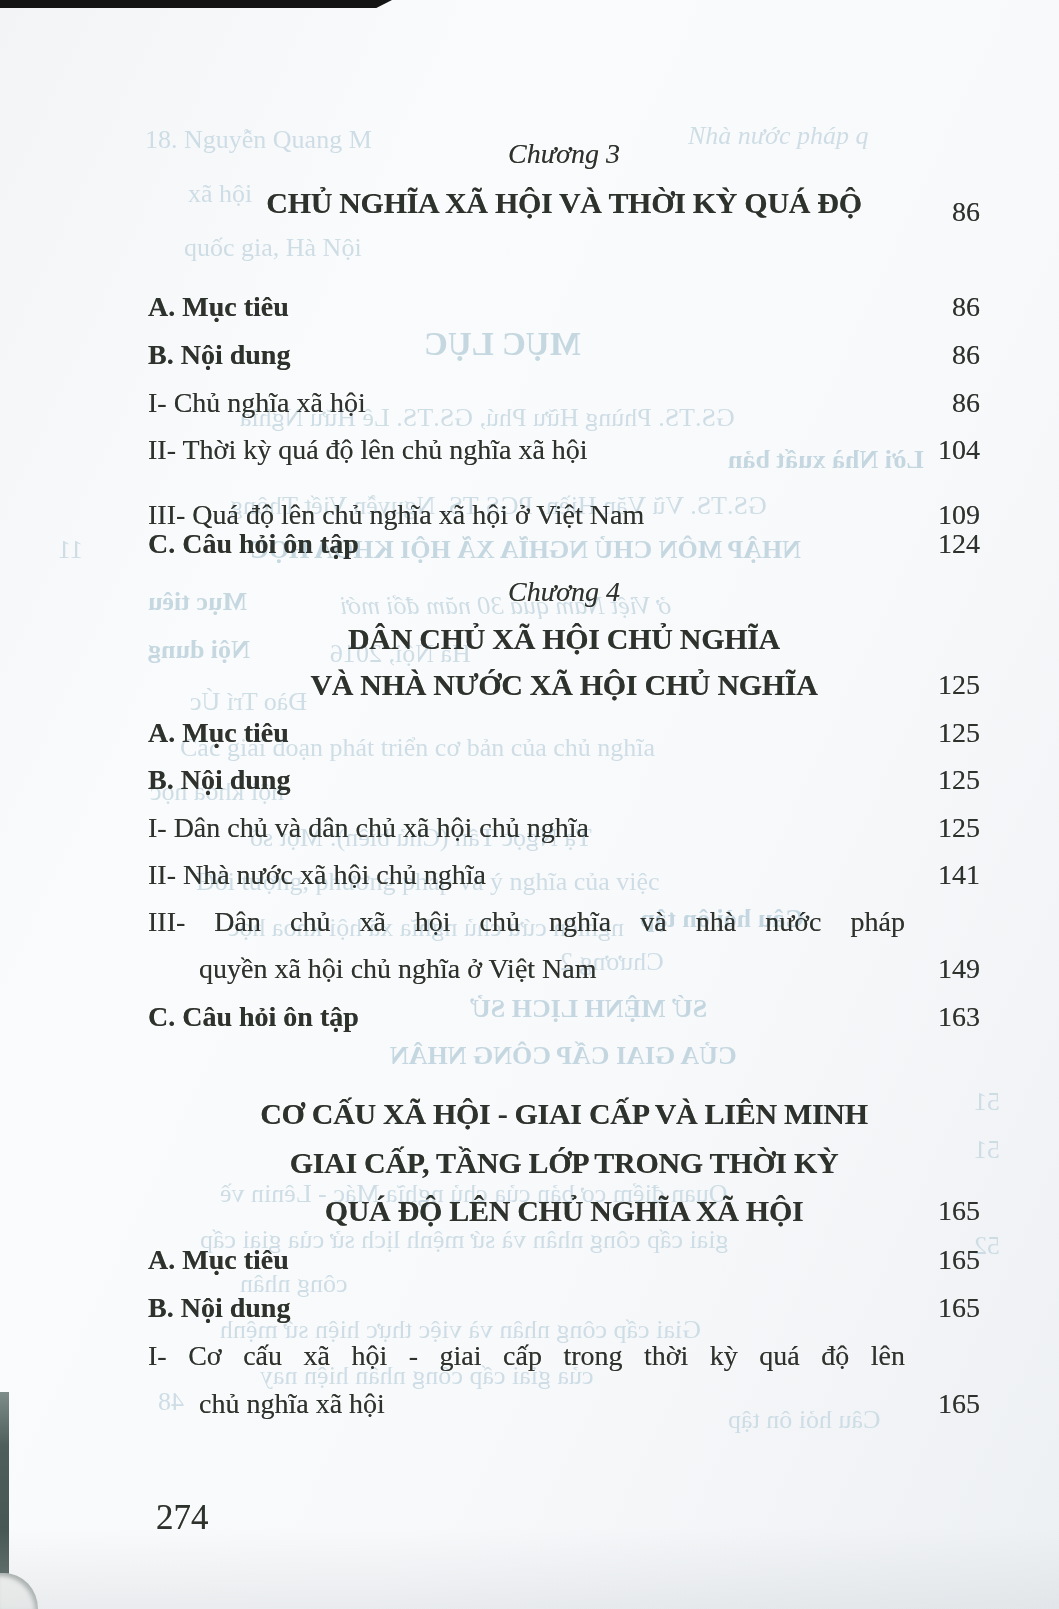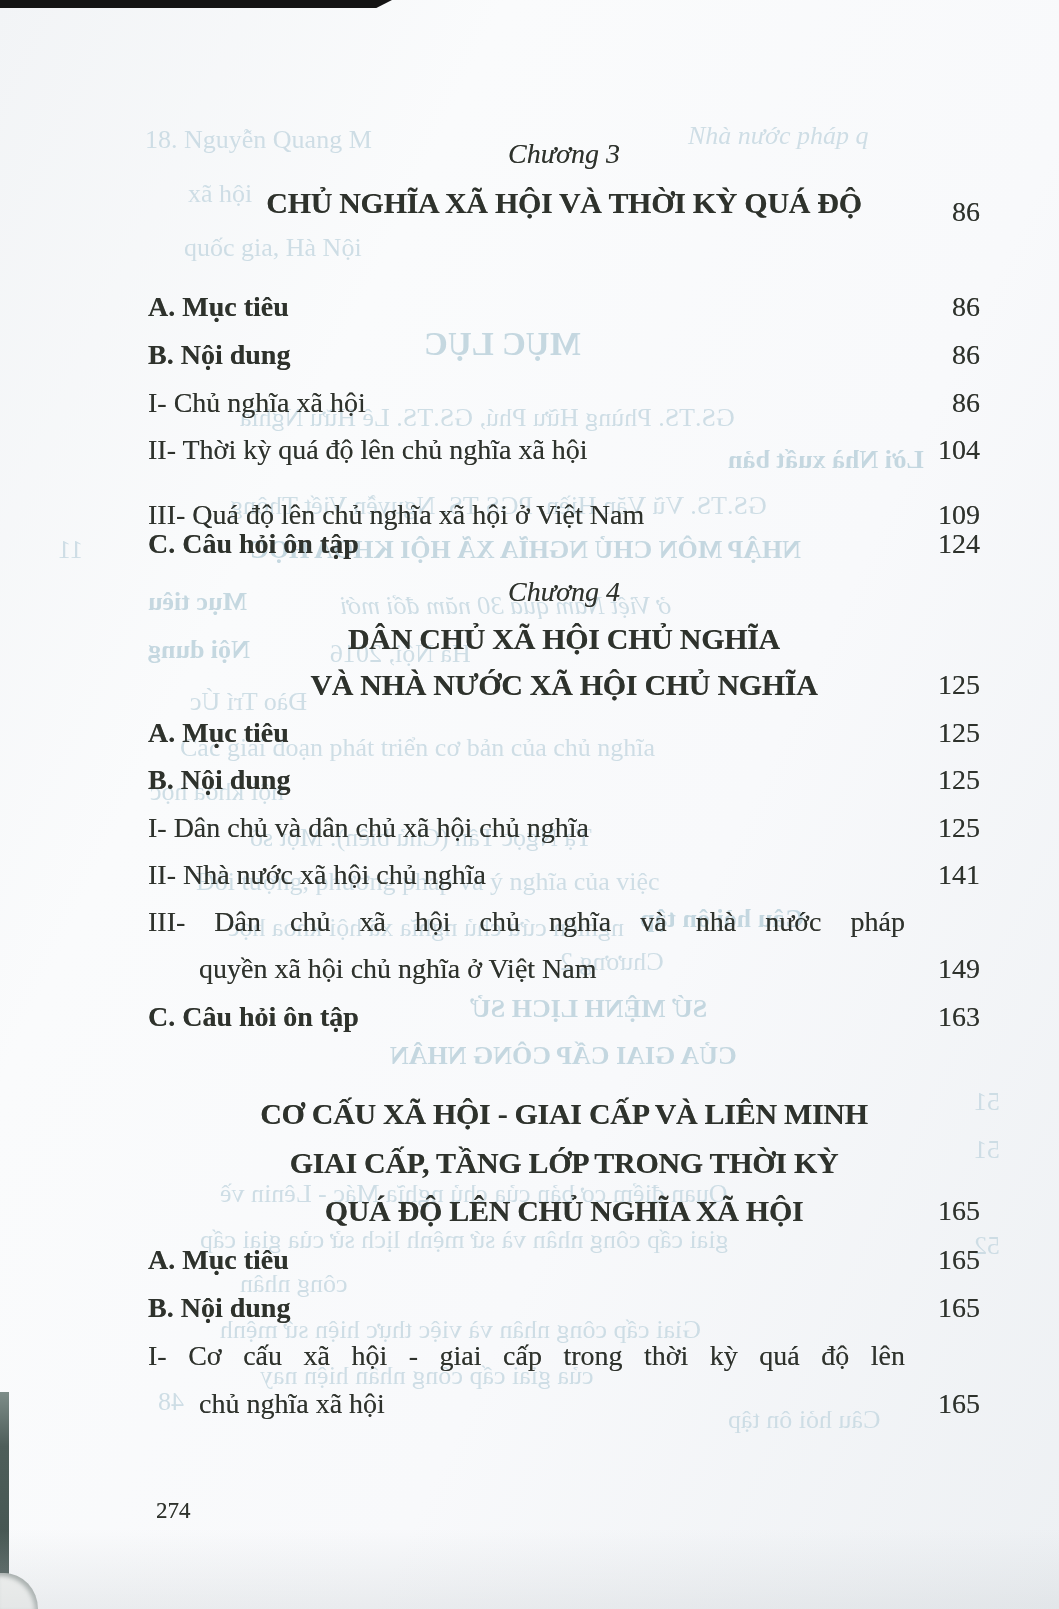--- a/index.html
+++ b/index.html
@@ -73,21 +73,21 @@
   }
   .title-row {
     left: 148px; width: 832px;
     text-align: center; font-weight: bold;
     font-size: 30px; line-height: 38px; letter-spacing: -0.3px;
   }
   .title-row .pg-abs {
     position: absolute; right: 0; bottom: 0;
     font-weight: normal; font-size: 28px; letter-spacing: 0;
   }
-  .folio { font-size: 23px; }
+  .folio { font-size: 35px; }
 </style>
 </head>
 <body>
 
 <div class="page">
 
   <div class="ghost" style="left:145px; top:124px;">18. Nguyễn Quang M</div>
   <div class="ghost i" style="left:688px; top:120px;">Nhà nước pháp q</div>
   <div class="ghost" style="left:188px; top:178px;">xã hội</div>
   <div class="ghost" style="left:184px; top:232px;">quốc gia, Hà Nội</div>

